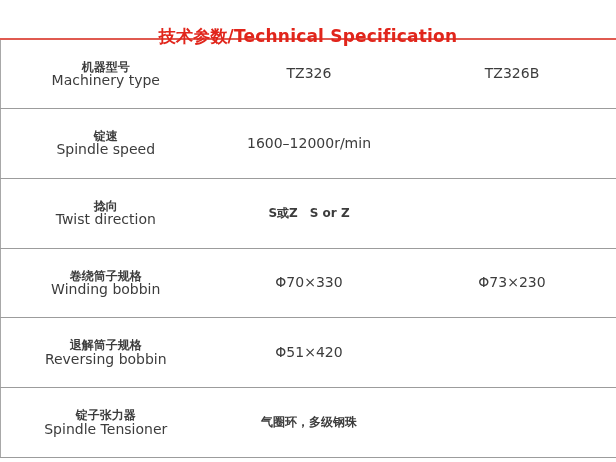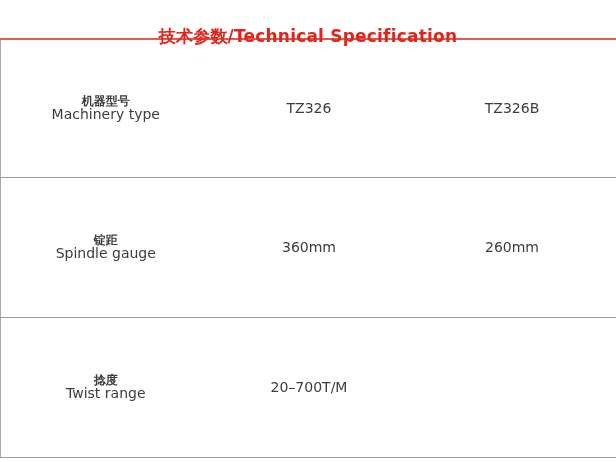--- a/index.html
+++ b/index.html
@@ -79,34 +79,64 @@
         </td>
         <td class="col-v1">
           <div class="en vline">TZ326</div>
         </td>
         <td class="col-v2">
           <div class="en vline">TZ326B</div>
         </td>
       </tr>
       <tr>
         <td class="col-label">
-          <div class="zh vline">锭距</div>
-          <div class="en vline">Spindle gauge</div>
+          <div class="zh vline">锭速</div>
+          <div class="en vline">Spindle speed</div>
         </td>
         <td class="col-v1">
-          <div class="en vline">360mm</div>
+          <div class="en vline">1600–12000r/min</div>
+        </td>
+        <td class="col-v2"></td>
+      </tr>
+      <tr>
+        <td class="col-label">
+          <div class="zh vline">捻向</div>
+          <div class="en vline">Twist direction</div>
+        </td>
+        <td class="col-v1">
+          <div class="zh vline">S或Z　S or Z</div>
+        </td>
+        <td class="col-v2"></td>
+      </tr>
+      <tr>
+        <td class="col-label">
+          <div class="zh vline">卷绕筒子规格</div>
+          <div class="en vline">Winding bobbin</div>
+        </td>
+        <td class="col-v1">
+          <div class="en vline">Φ70×330</div>
         </td>
         <td class="col-v2">
-          <div class="en vline">260mm</div>
+          <div class="en vline">Φ73×230</div>
         </td>
       </tr>
       <tr>
         <td class="col-label">
-          <div class="zh vline">捻度</div>
-          <div class="en vline">Twist range</div>
+          <div class="zh vline">退解筒子规格</div>
+          <div class="en vline">Reversing bobbin</div>
         </td>
         <td class="col-v1">
-          <div class="en vline">20–700T/M</div>
+          <div class="en vline">Φ51×420</div>
+        </td>
+        <td class="col-v2"></td>
+      </tr>
+      <tr>
+        <td class="col-label">
+          <div class="zh vline">锭子张力器</div>
+          <div class="en vline">Spindle Tensioner</div>
+        </td>
+        <td class="col-v1">
+          <div class="zh vline">气圈环，多级钢珠</div>
         </td>
         <td class="col-v2"></td>
       </tr>
     </tbody>
 </table>
 
 </body></html>

